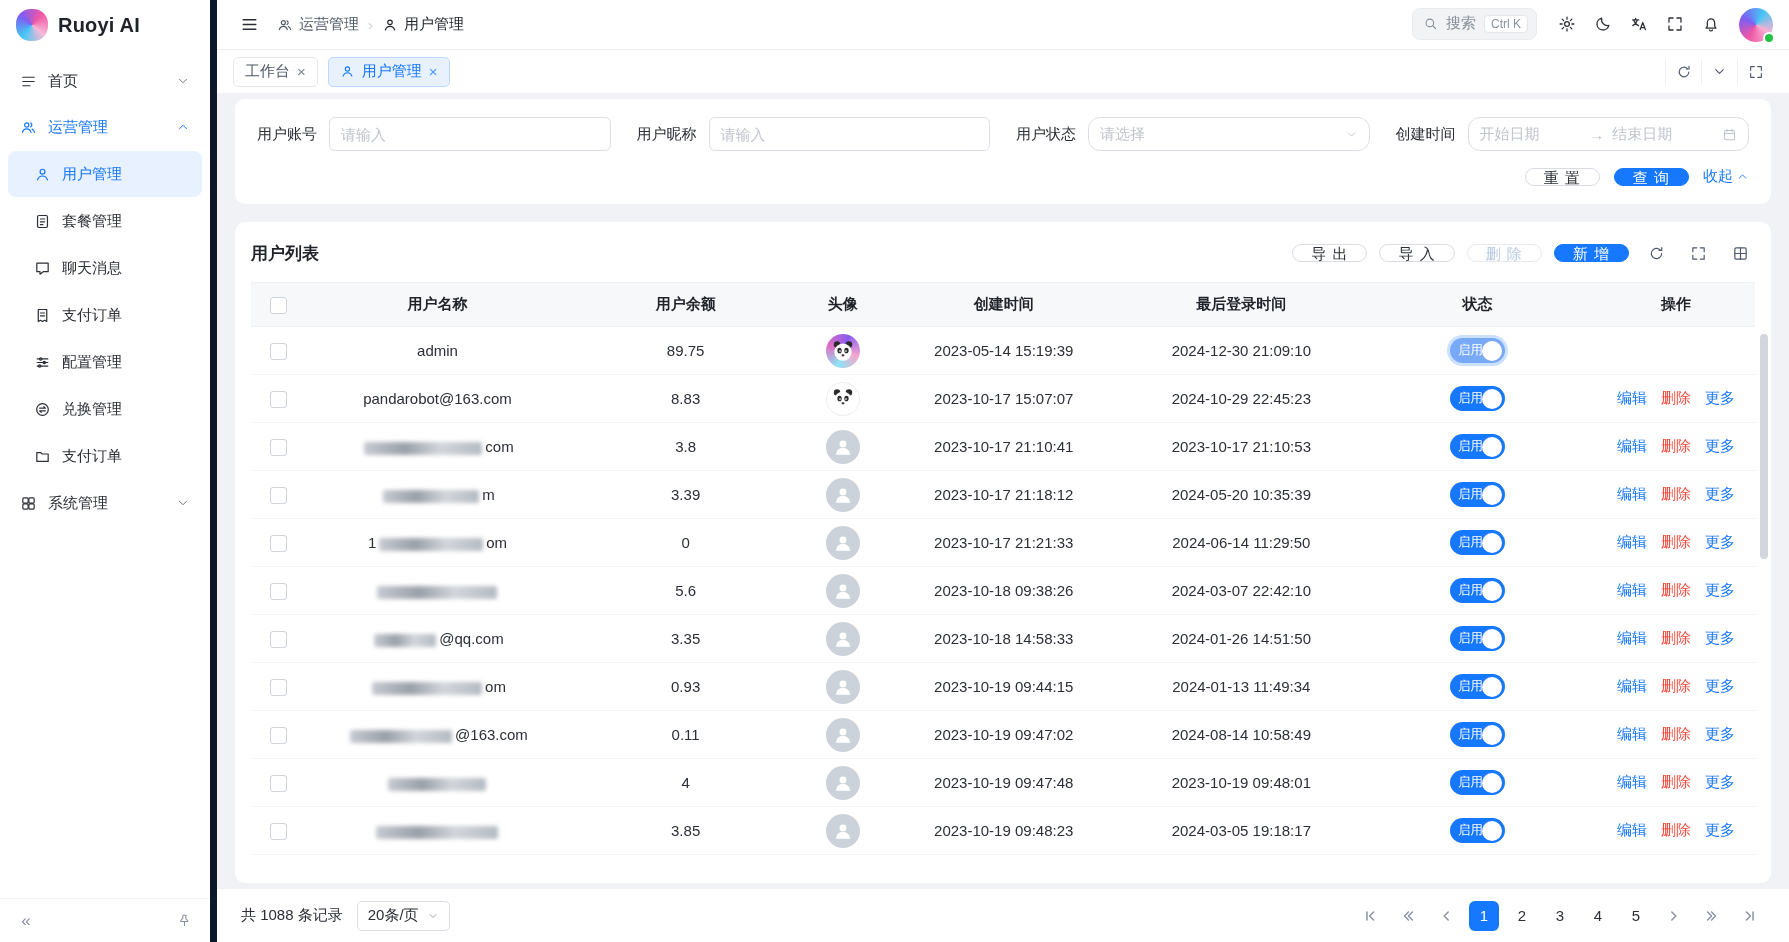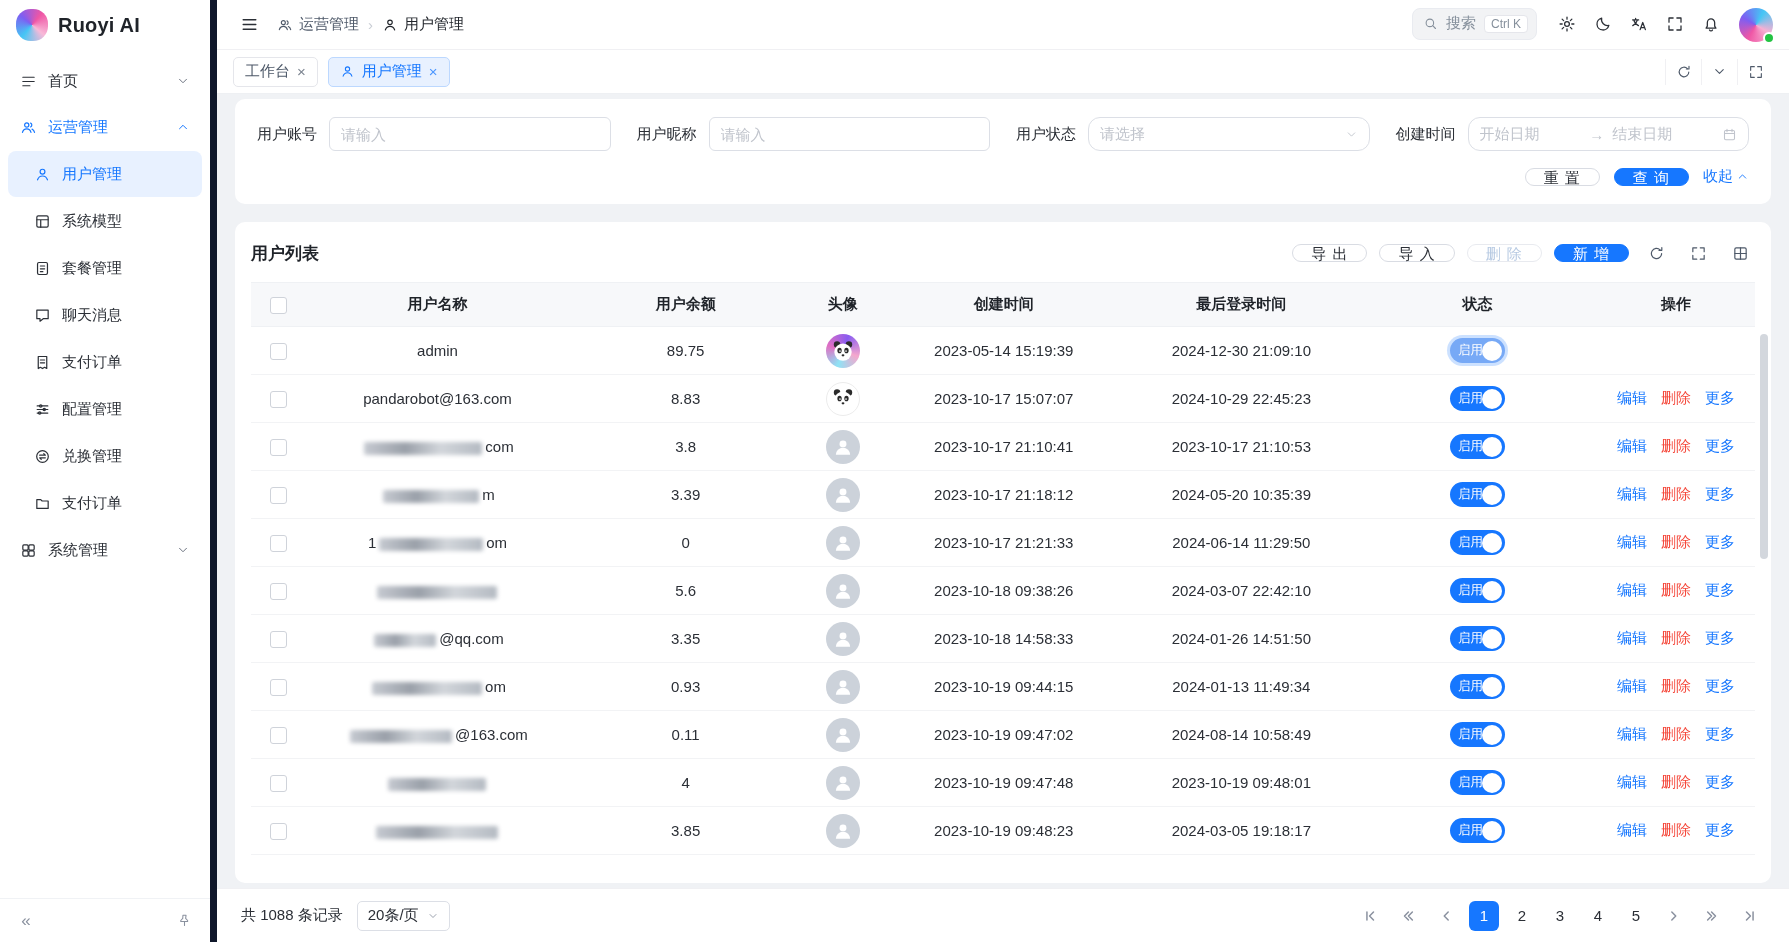--- a/index.html
+++ b/index.html
@@ -132,29 +132,20 @@
     </div>
     <div>
         <div class="mi sub active">
           <span class="micon">
             <svg class="ic" viewBox="0 0 24 24" width="17" height="17">
               <circle cx="12" cy="8" r="3.4"></circle>
               <path d="M5 19.5c1.2-3.6 3.9-5.4 7-5.4s5.8 1.8 7 5.4"></path>
             </svg>
           </span>
           <span>用户管理</span>
-        </div>
-        <div class="mi sub">
-          <span class="micon">
-            <svg class="ic" viewBox="0 0 24 24" width="17" height="17">
-              <rect x="4" y="4" width="16" height="16" rx="2"></rect>
-              <path d="M4 9.5h16M9.5 9.5V20"></path>
-            </svg>
-          </span>
-          <span>系统模型</span>
         </div>
         <div class="mi sub">
           <span class="micon">
             <svg class="ic" viewBox="0 0 24 24" width="17" height="17">
               <rect x="5" y="3.5" width="14" height="17" rx="2"></rect>
               <path d="M9 8.5h6M9 12.5h6M9 16.5h3.5"></path>
             </svg>
           </span>
           <span>套餐管理</span>
         </div>

